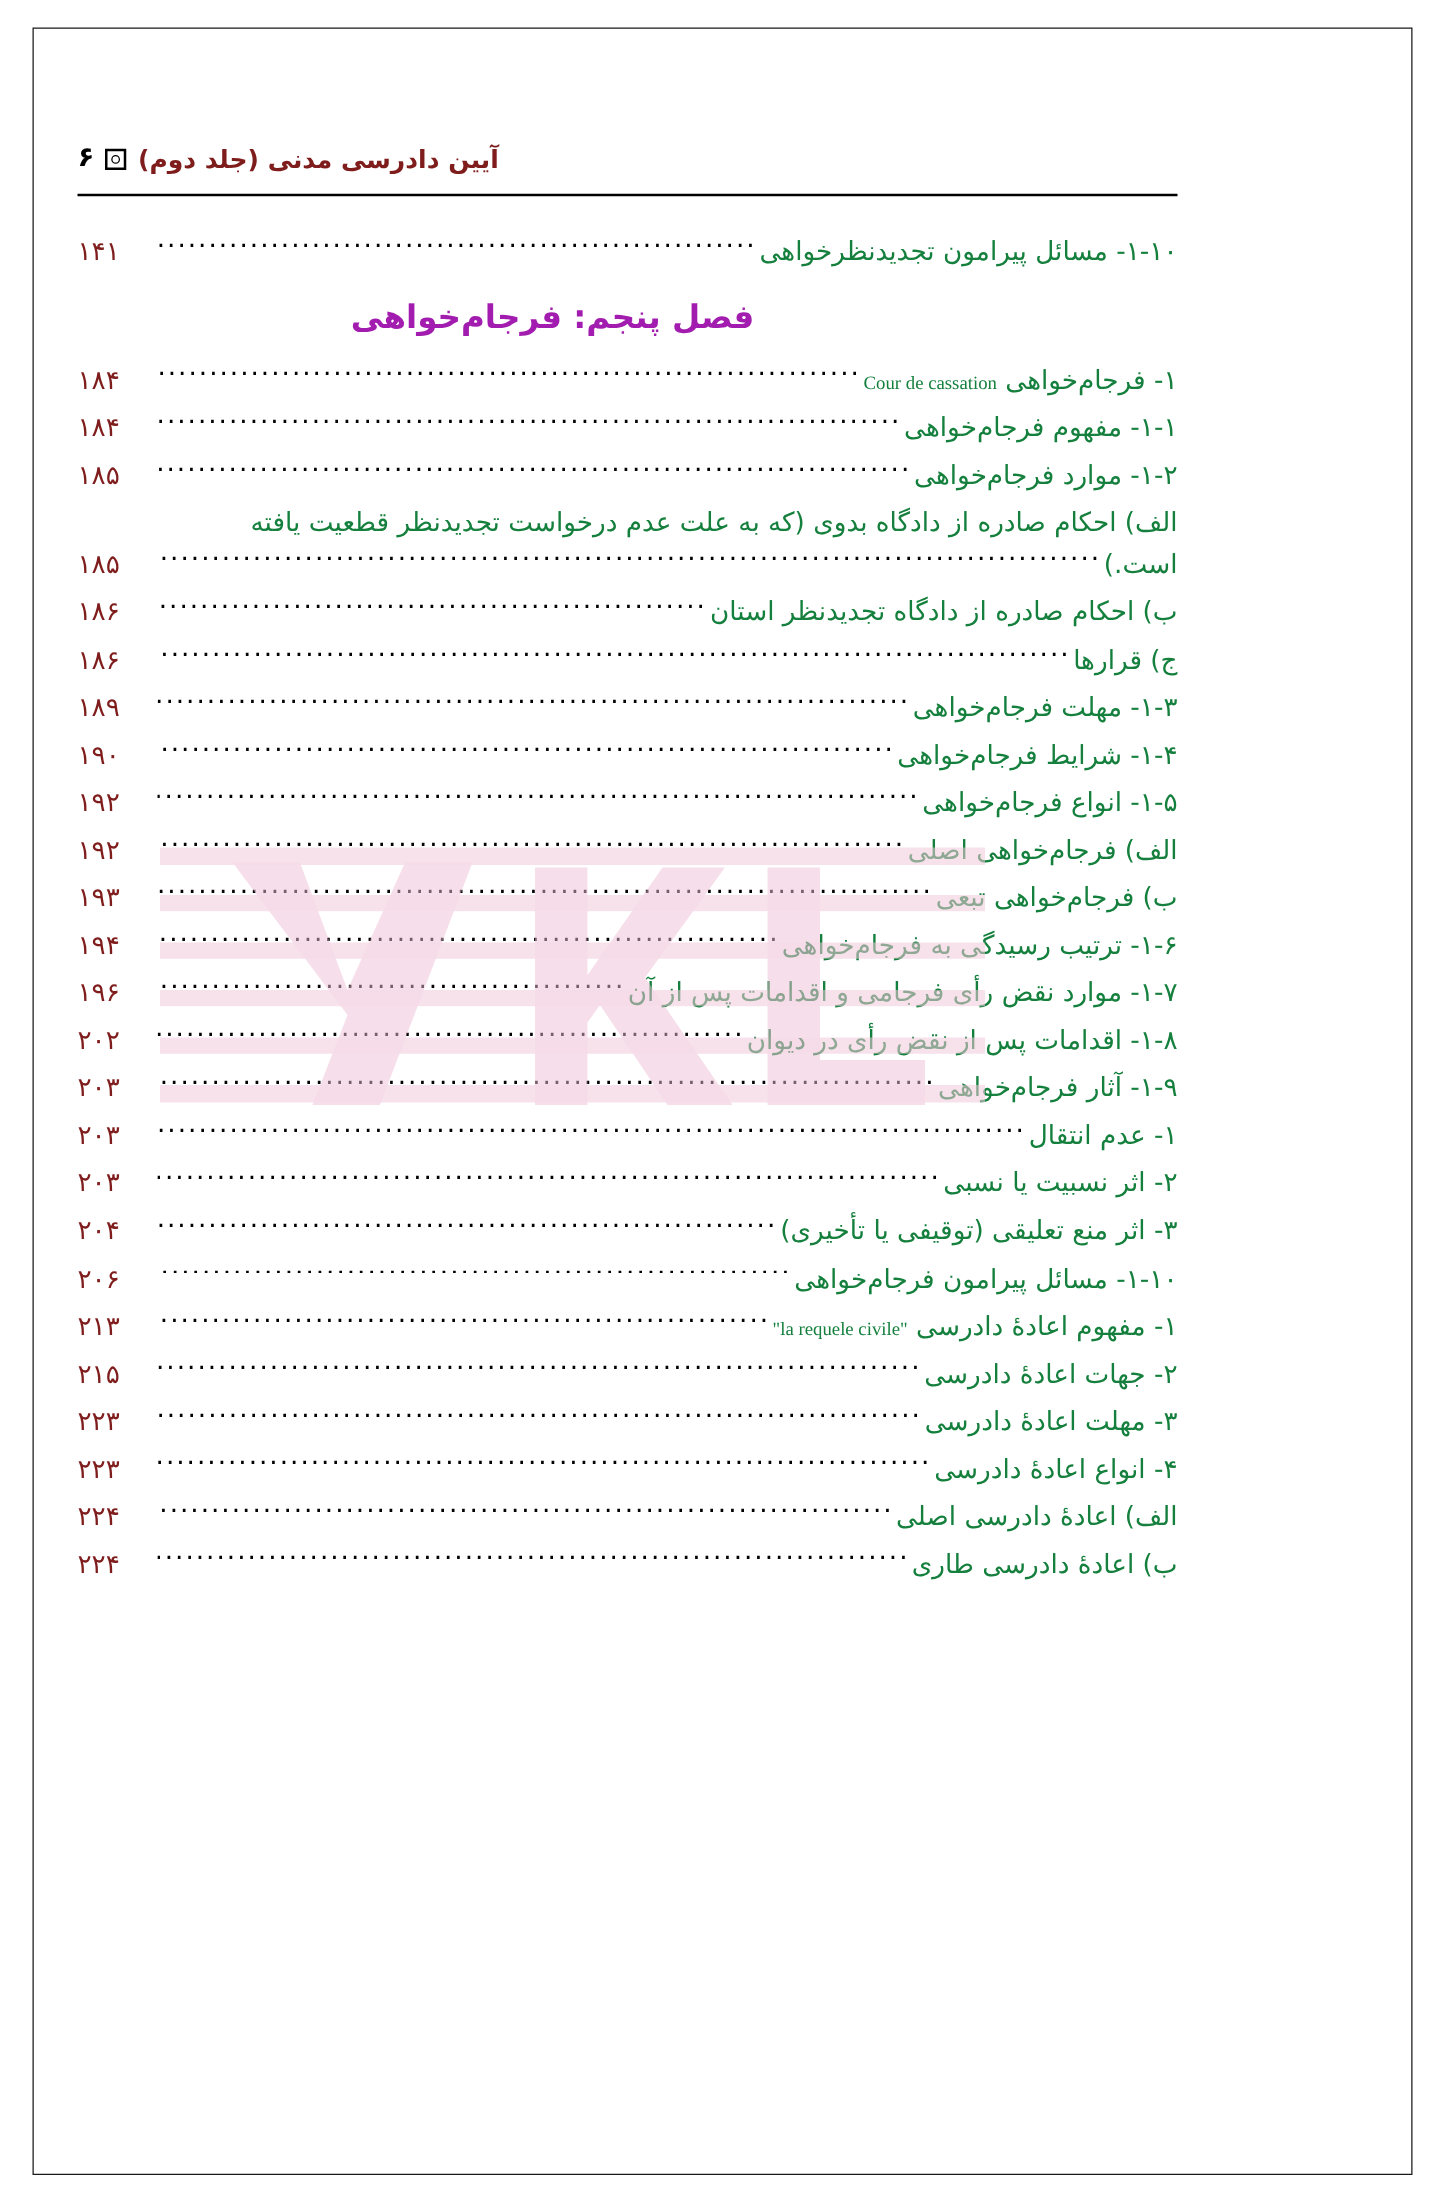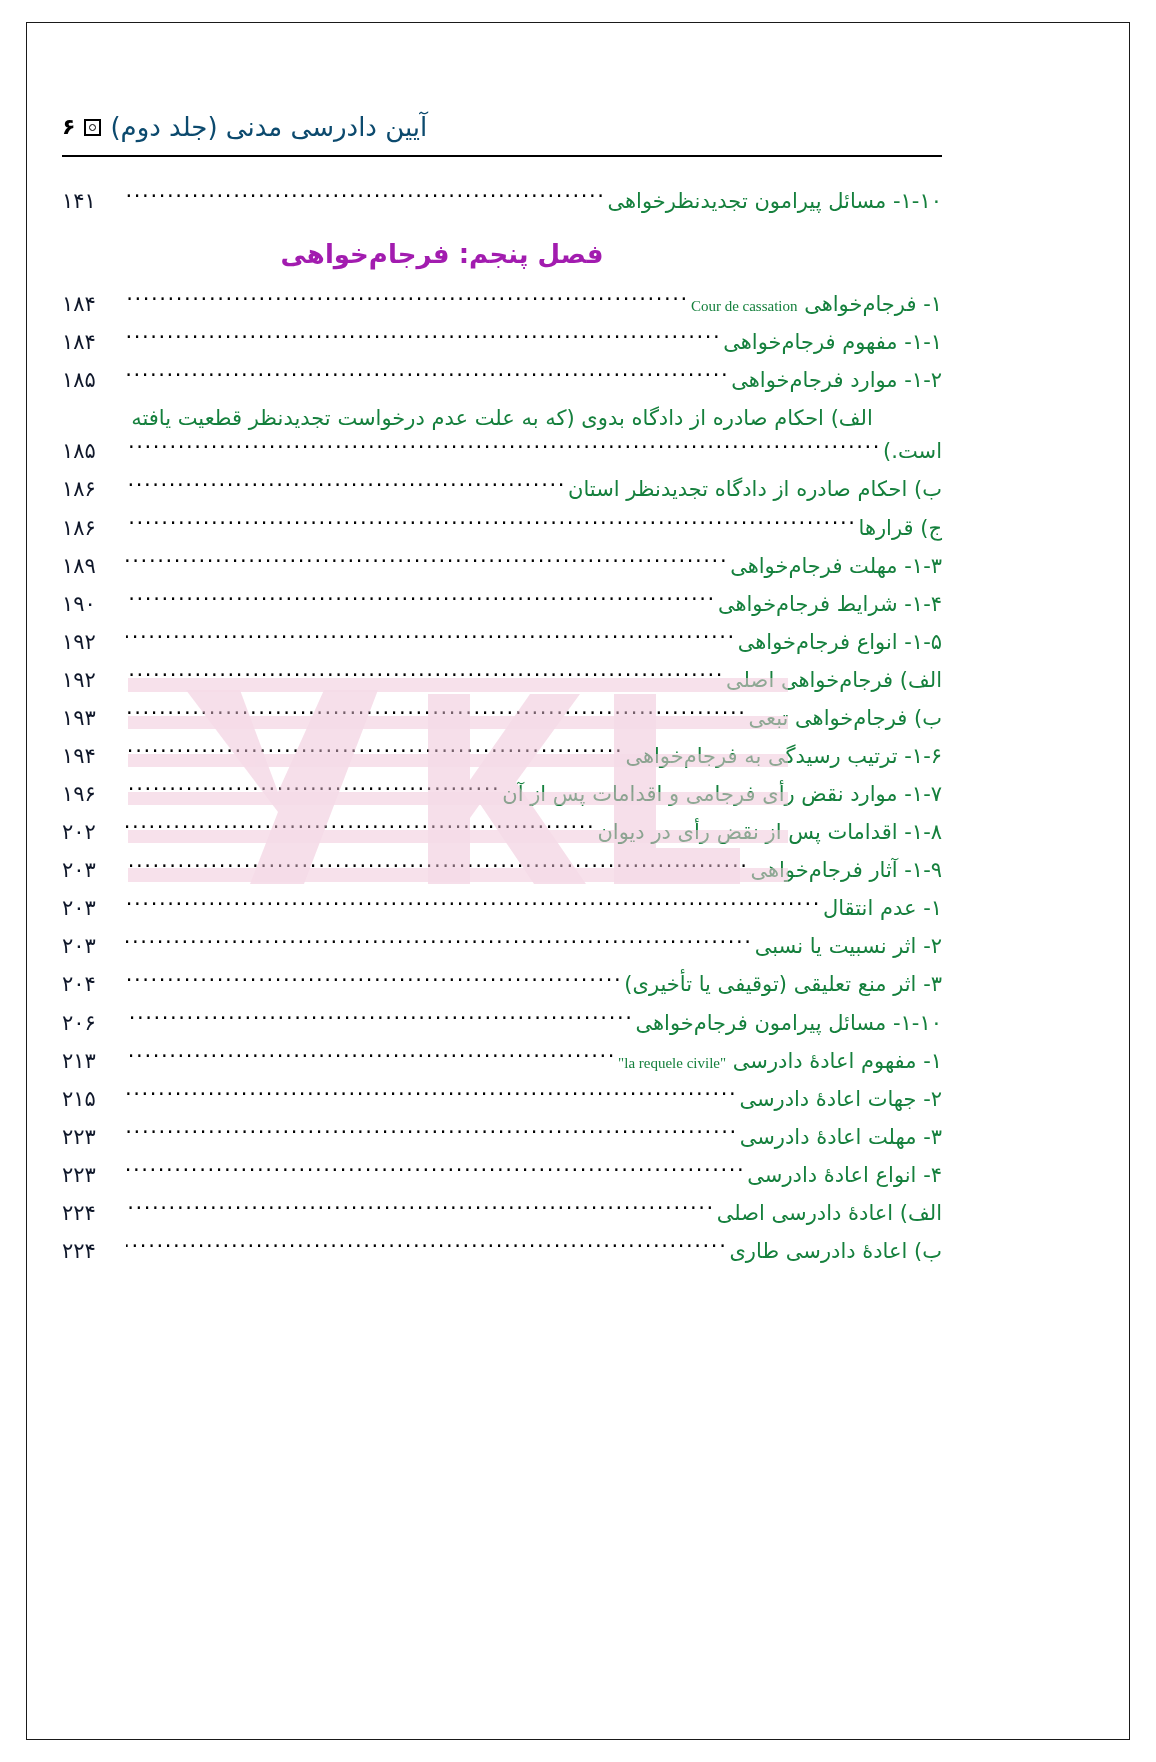--- a/index.html
+++ b/index.html
@@ -60,23 +60,23 @@
     content: "";
     position: absolute;
     left: 3px;
     top: 3px;
     right: 3px;
     bottom: 3px;
     border: 1.5px solid #000;
     border-radius: 50%;
   }
   .header-title {
-    font-size: 26px;
-    font-weight: 400;
-    color: #0c4a6e;
+    font-size: 20px;
+    font-weight: 700;
+    color: #7f1d1d;
     letter-spacing: 0;
     white-space: nowrap;
   }
   .header-rule {
     position: absolute;
     left: 62px;
     top: 155px;
     width: 880px;
     height: 0;
     border-top: 2.4px solid #000;
@@ -98,21 +98,21 @@
     margin-bottom: 7px;
     font-size: 21px;
     color: #000;
     line-height: 1.48;
   }
   
   .entry .pageno {
     flex: 0 0 auto;
     font-size: 21px;
     font-weight: 400;
-    color: #0f172a;
+    color: #7f1d1d;
     white-space: nowrap;
     order: 2;
     padding-right: 6px;
     min-width: 56px;
     text-align: left;
     direction: rtl;
   }
   .entry .leader {
     flex: 1 1 auto;
     order: 1;
@@ -142,21 +142,21 @@
     font-family: "Liberation Serif", "DejaVu Serif", serif;
     font-size: 15px;
     direction: ltr;
     unicode-bidi: embed;
     display: inline-block;
   }
 
   
   .entry.wrap {
     display: block;
-    text-align: center;
+    text-align: right;
     white-space: normal;
     margin-bottom: 2px;
   }
   .entry.wrap .label {
     white-space: normal;
     display: inline;
   }
 
   
   .chapter {

